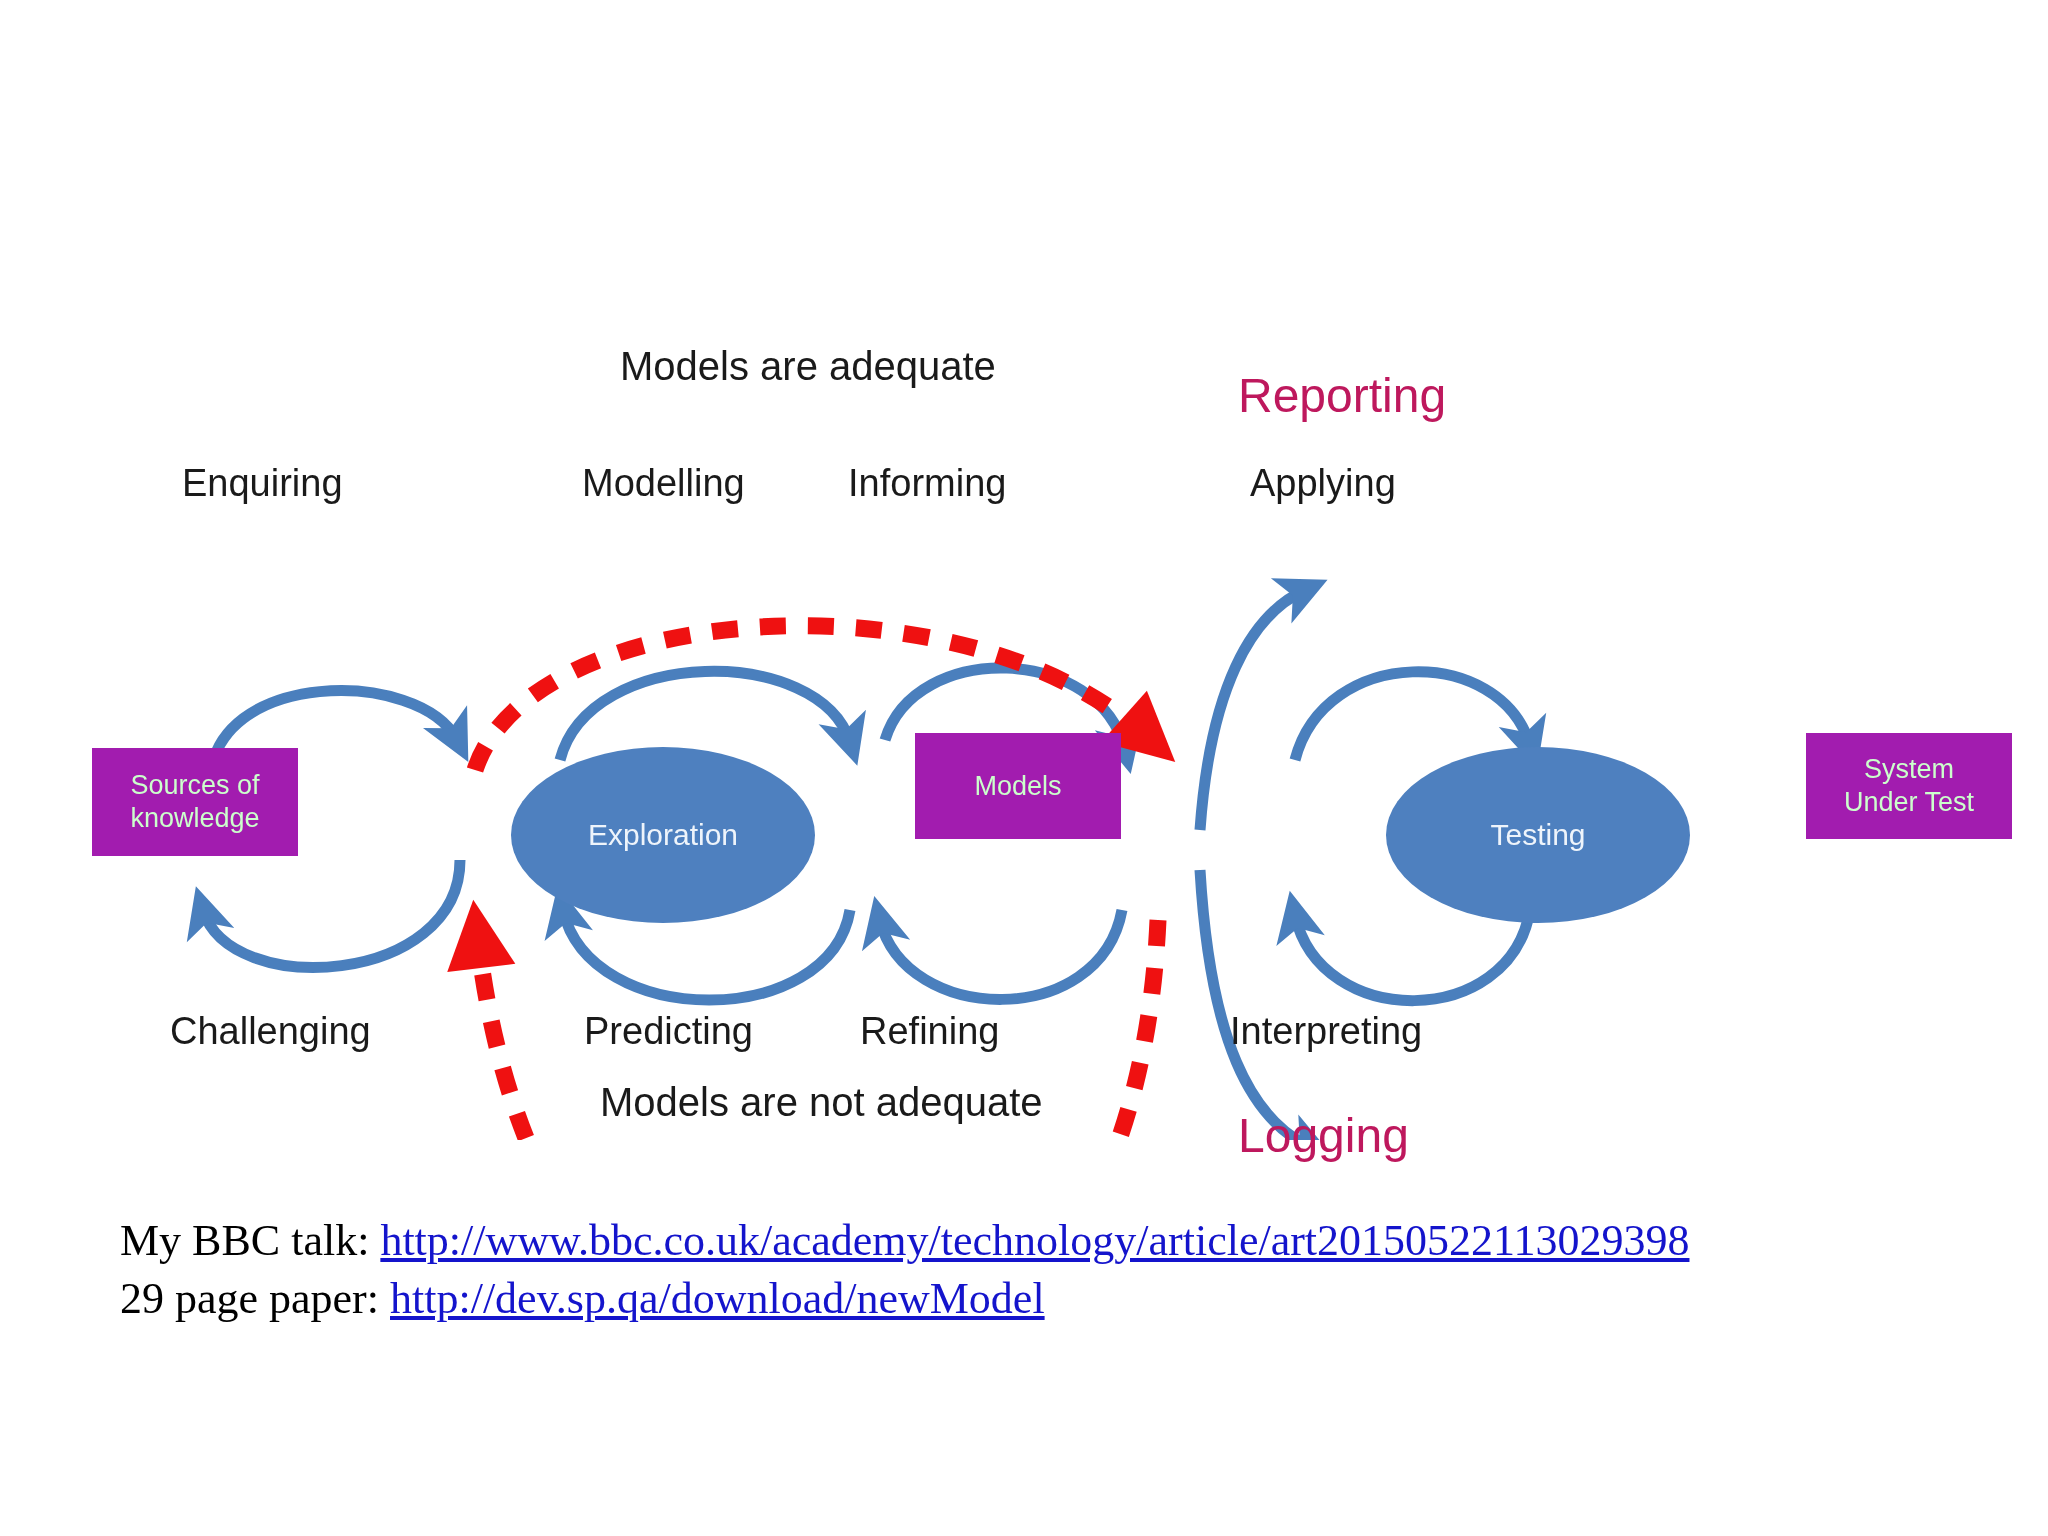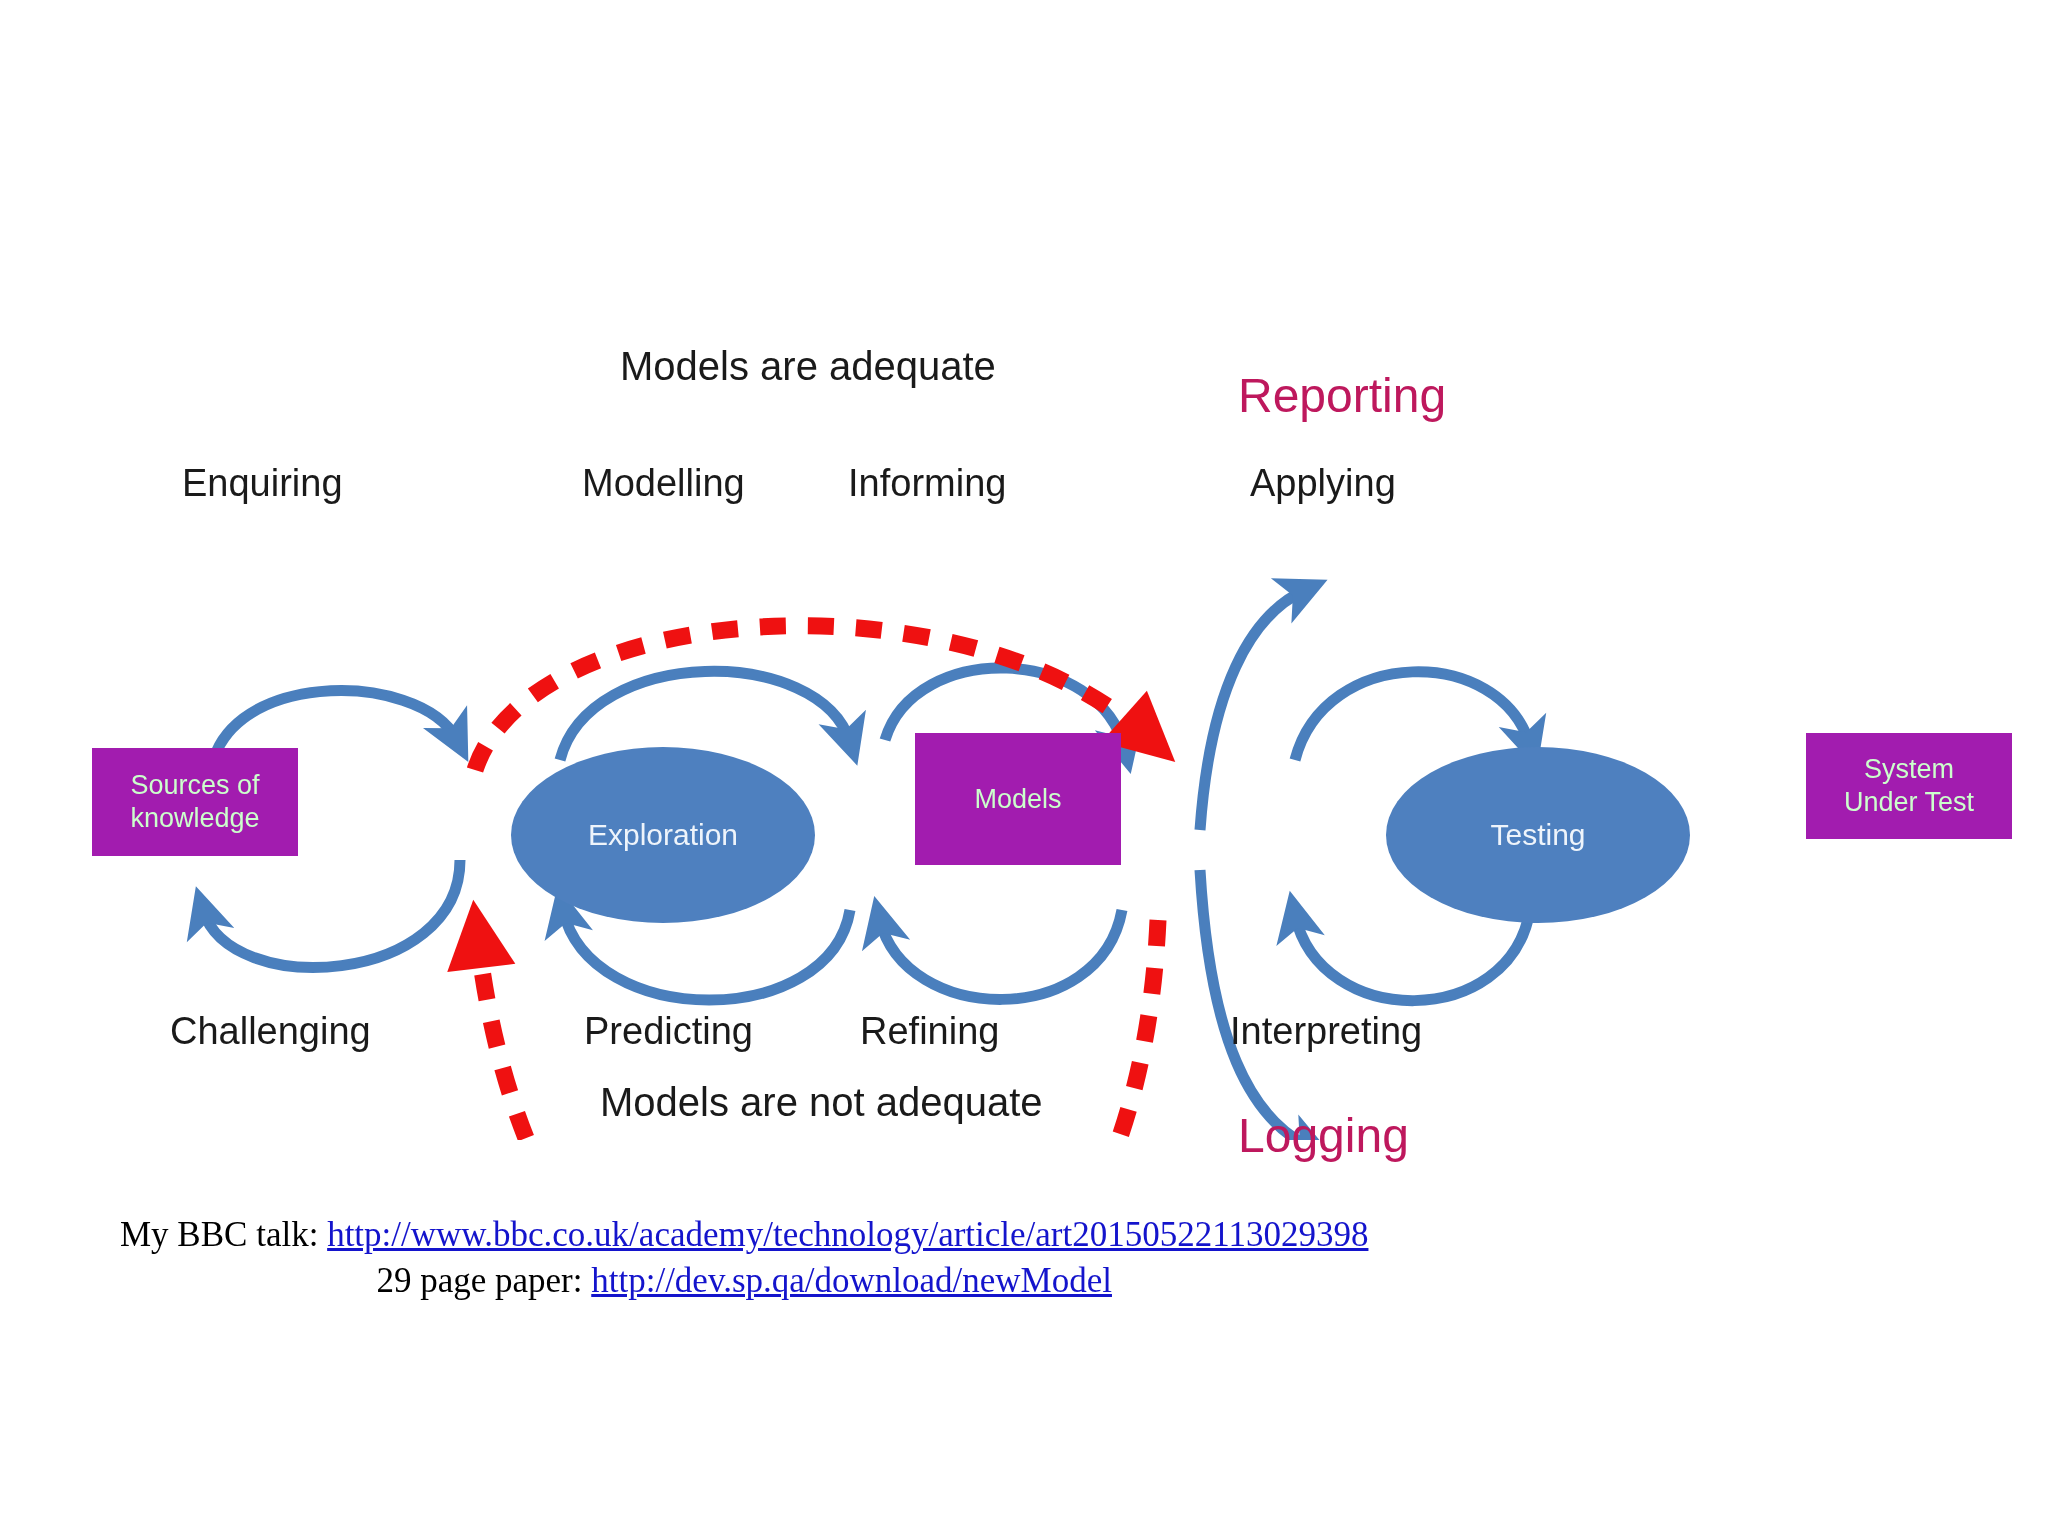--- a/index.html
+++ b/index.html
@@ -71,25 +71,24 @@
     color:#be185d;
     font-size:48px;
     white-space:nowrap;
     font-family:"Liberation Sans", sans-serif;
   }
 
   
   #footer{
     position:absolute;
     left:120px; top:1212px;
-    font-size:35px;
+    font-size:44px;
     color:#000000;
     line-height:1.32;
     font-family:"Liberation Serif", serif;
-    text-align:center;
   }
   #footer .line{white-space:nowrap;}
   #footer a{
     color:#1414cc;
     text-decoration:underline;
     cursor:pointer;
   }
 </style>
 </head>
 <body>
@@ -142,21 +141,21 @@
 
     <div class="green-box" style="left:32px; top:308px; width:206px; height:108px;">
       <div>
         <div>Sources of</div>
         <div>knowledge</div>
       </div>
     </div>
 
     <div class="ellipse-label" style="left:451px; top:307px; width:304px; height:176px;text-align:right;">Exploration</div>
 
-    <div class="green-box" style="left:855px; top:293px; width:206px; height:132px;">Models</div>
+    <div class="green-box" style="left:855px; top:293px; width:206px; height:106px;">Models</div>
 
     <div class="ellipse-label" style="left:1326px; top:307px; width:304px; height:176px;">Testing</div>
 
     <div class="green-box" style="left:1730px; top:293px; width:206px; height:106px;margin-left:16px;">
       <div>
         <div>System</div>
         <div>Under Test</div>
       </div>
     </div>
 

